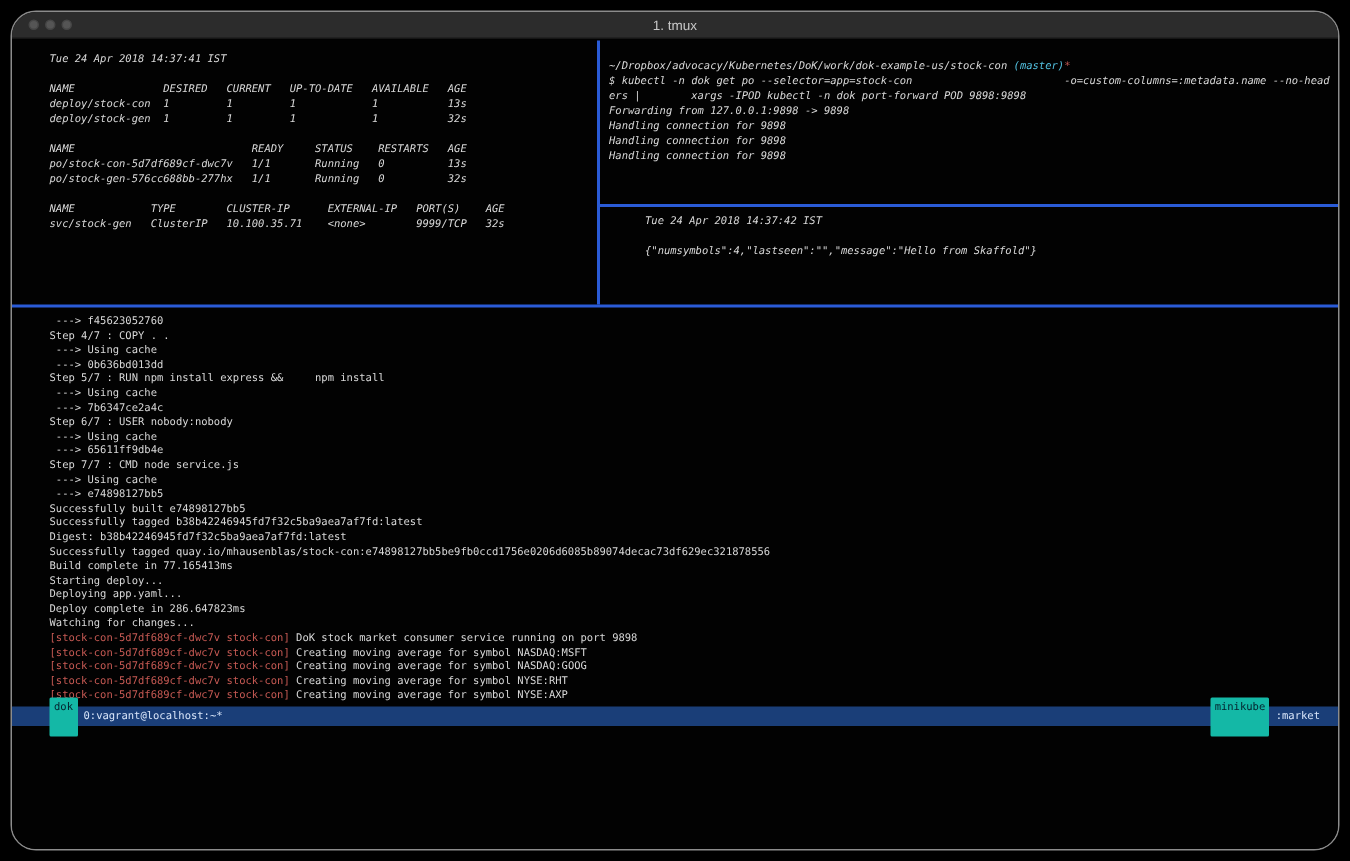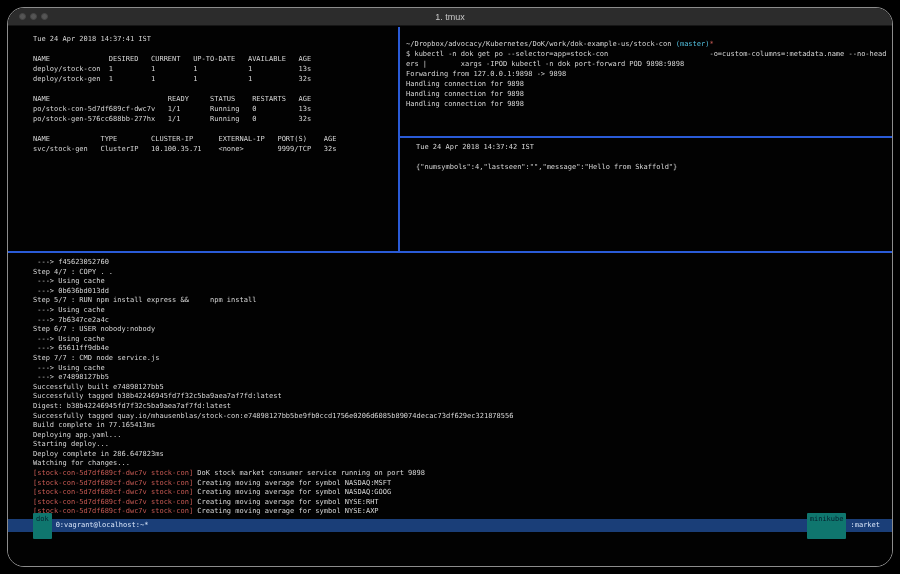--- a/index.html
+++ b/index.html
@@ -23,45 +23,45 @@
     display: flex; align-items: center; justify-content: center;
     color: #c9c9c9; font-size: 9px;
   }
 
   .terminal {
     position: absolute; top: 19px; left: 0; right: 0; bottom: 0;
     font-family: "DejaVu Sans Mono", monospace;
     font-size: 7px; color: #d8d8d8; background: #020202;
   }
 
-  .top-row { display: flex; height: 224px; }
+  .top-row { display: flex; height: 176px; font-style: italic; }
   .pane { overflow: hidden; }
   .pane-top-left { width: 390px; padding: 7px 0 0 25px; }
   .vdivider { width: 2px; background: #2a5bd7; }
   .right-col { flex: 1; display: flex; flex-direction: column; }
   .pane-top-right-upper { height: 109px; padding: 12px 0 0 6px; }
   .hdivider { height: 2px; background: #2a5bd7; }
-  .pane-top-right-lower { flex: 1; padding: 4px 0 0 16px; }
+  .pane-top-right-lower { flex: 1; padding: 4px 0 0 6px; margin-left: 24px; }
   .pane-bottom { height: 266px; padding: 5px 0 0 25px; }
 
   .line { height: 10px; line-height: 10px; white-space: pre; }
   .pane-bottom .line { height: 9.6px; line-height: 9.6px; }
   .seg { white-space: pre; }
   .c-fg   { color: #d8d8d8; }
   .c-cyan { color: #53c1e0; }
   .c-red  { color: #c75a54; }
 
   .statusbar {
     height: 13px; background: #1a3e78;
     display: flex; align-items: center; justify-content: space-between;
     padding: 0 12px 0 25px; font-size: 7px; line-height: 13px;
   }
   .status-left, .status-right { display: flex; align-items: center; gap: 4px; }
   .session-badge, .ctx-badge {
-    background: #0f766e; color: #04212d; padding: 1px 3px;
+    background: #14b8a6; color: #04212d; padding: 1px 3px;
     border-radius: 1px; height: 26px; line-height: 10px; display: inline-block;
   }
   .window-label { color: #d9e6fa; }
   .ctx-rest { color: #d9e6fa; }
 </style>
 </head>
 <body>
 
 <div class="window">
 
@@ -125,22 +125,22 @@
         <div class="line"><span class="seg c-fg"> ---&gt; Using cache</span></div>
         <div class="line"><span class="seg c-fg"> ---&gt; 65611ff9db4e</span></div>
         <div class="line"><span class="seg c-fg">Step 7/7 : CMD node service.js</span></div>
         <div class="line"><span class="seg c-fg"> ---&gt; Using cache</span></div>
         <div class="line"><span class="seg c-fg"> ---&gt; e74898127bb5</span></div>
         <div class="line"><span class="seg c-fg">Successfully built e74898127bb5</span></div>
         <div class="line"><span class="seg c-fg">Successfully tagged b38b42246945fd7f32c5ba9aea7af7fd:latest</span></div>
         <div class="line"><span class="seg c-fg">Digest: b38b42246945fd7f32c5ba9aea7af7fd:latest</span></div>
         <div class="line"><span class="seg c-fg">Successfully tagged quay.io/mhausenblas/stock-con:e74898127bb5be9fb0ccd1756e0206d6085b89074decac73df629ec321878556</span></div>
         <div class="line"><span class="seg c-fg">Build complete in 77.165413ms</span></div>
+        <div class="line"><span class="seg c-fg">Starting deploy...</span></div>
         <div class="line"><span class="seg c-fg">Deploying app.yaml...</span></div>
-        <div class="line"><span class="seg c-fg">Starting deploy...</span></div>
         <div class="line"><span class="seg c-fg">Deploy complete in 286.647823ms</span></div>
         <div class="line"><span class="seg c-fg">Watching for changes...</span></div>
         <div class="line"><span class="seg c-red">[stock-con-5d7df689cf-dwc7v stock-con]</span><span class="seg c-fg"> DoK stock market consumer service running on port 9898</span></div>
         <div class="line"><span class="seg c-red">[stock-con-5d7df689cf-dwc7v stock-con]</span><span class="seg c-fg"> Creating moving average for symbol NASDAQ:MSFT</span></div>
         <div class="line"><span class="seg c-red">[stock-con-5d7df689cf-dwc7v stock-con]</span><span class="seg c-fg"> Creating moving average for symbol NASDAQ:GOOG</span></div>
         <div class="line"><span class="seg c-red">[stock-con-5d7df689cf-dwc7v stock-con]</span><span class="seg c-fg"> Creating moving average for symbol NYSE:RHT</span></div>
         <div class="line"><span class="seg c-red">[stock-con-5d7df689cf-dwc7v stock-con]</span><span class="seg c-fg"> Creating moving average for symbol NYSE:AXP</span></div>
       </div>
 
     <div class="statusbar">

